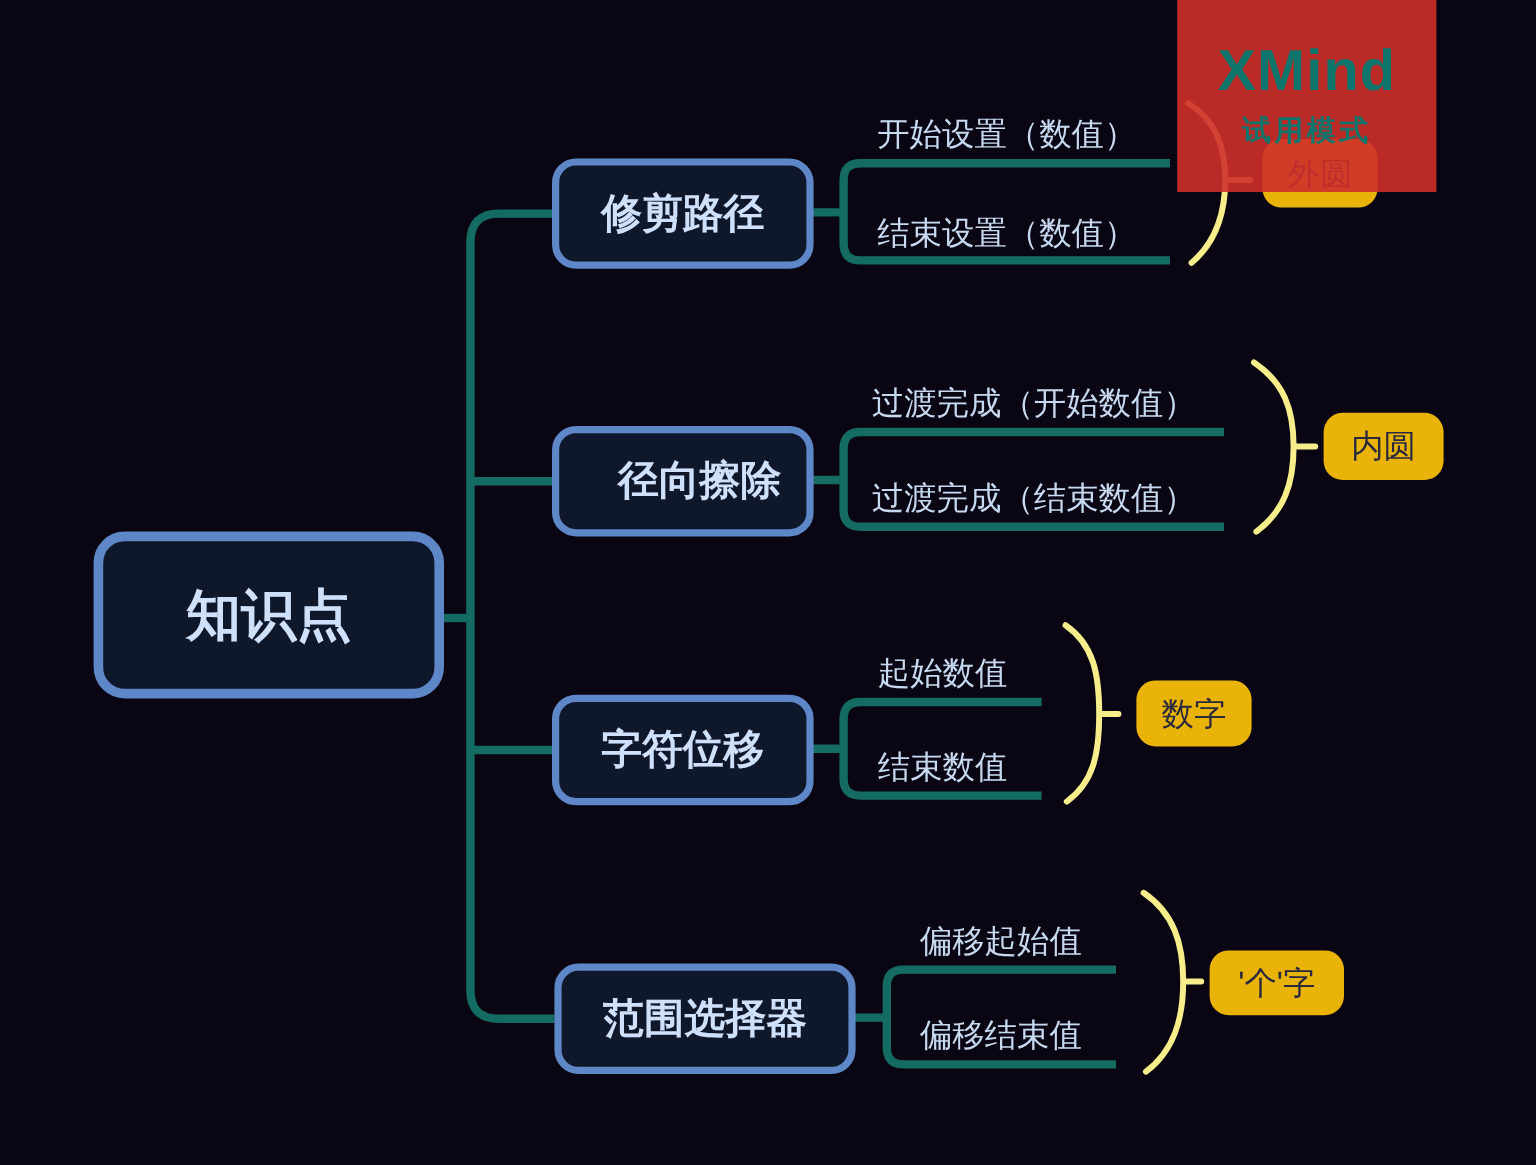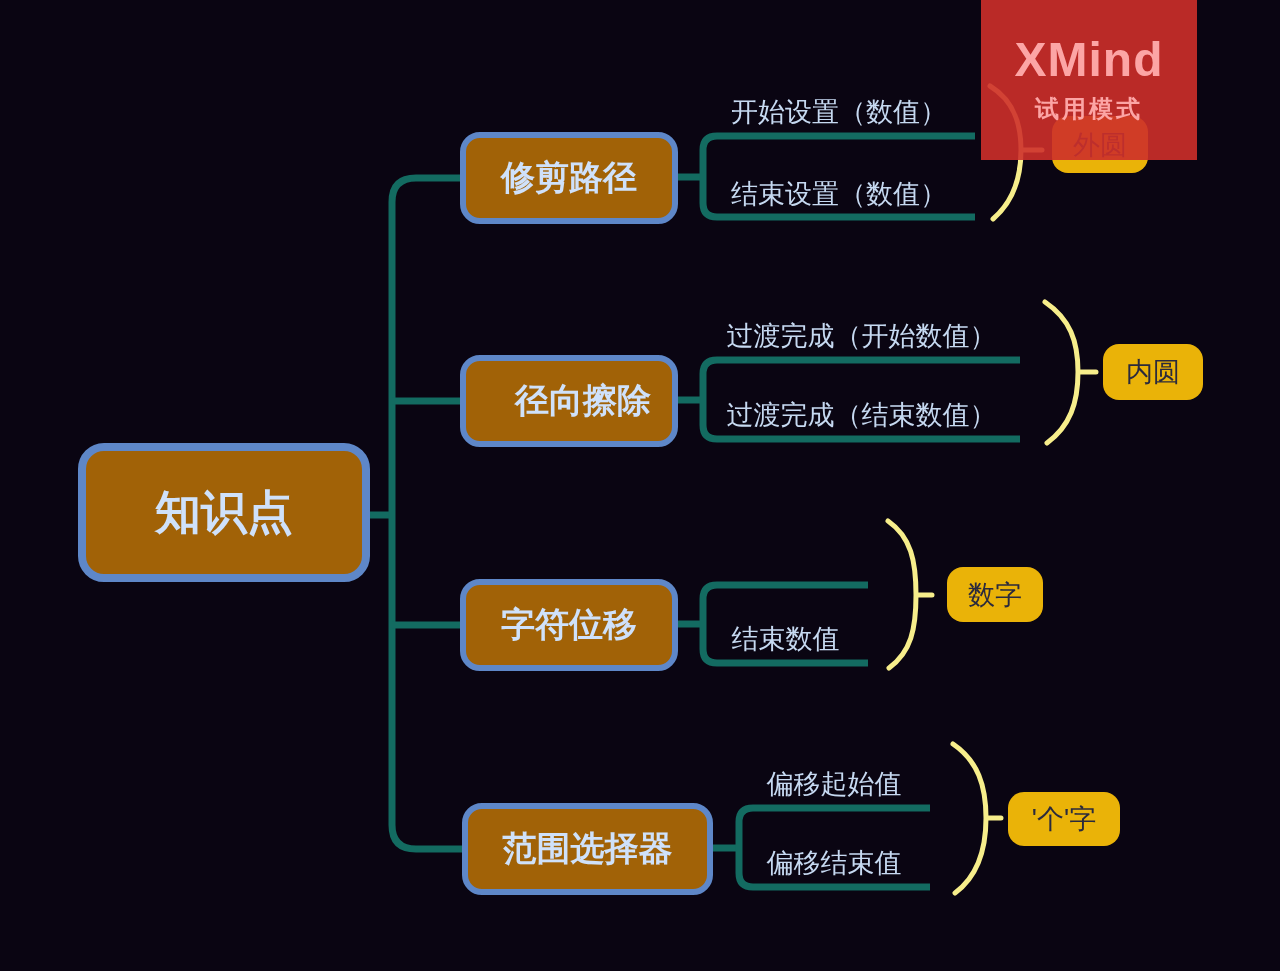--- a/index.html
+++ b/index.html
@@ -13,21 +13,21 @@
     background:#0a0512;
     overflow:hidden;
   }
   .connector-layer{
     position:absolute;left:0;top:0;z-index:1;
   }
   
   .topic{
     position:absolute;
     box-sizing:border-box;
-    background:#a16207;
+    background:#0f172a;
     border:6px solid #5e87c8;
     border-radius:20px;
     display:flex;align-items:center;justify-content:center;
     color:#cfe1fa;
     font-weight:bold;
     z-index:2;
     white-space:nowrap;
   }
   .root-topic{
     left:78px;top:443px;width:292px;height:139px;
@@ -71,21 +71,21 @@
   .s2{left:1103px;top:344px;width:100px;height:56px;}
   .s3{left:947px;top:567px;width:96px;height:55px;}
   .s4{left:1008px;top:792px;width:112px;height:54px;}
   
   .watermark{
     position:absolute;
     left:981px;top:0;width:216px;height:160px;
     background:rgba(205,47,42,0.9);
     z-index:5;
     display:flex;flex-direction:column;align-items:center;
-    color:#fca5a5;
+    color:#0f766e;
   }
   .watermark .wm-title{
     margin-top:32px;
     font-size:48px;font-weight:bold;letter-spacing:1px;
   }
   .watermark .wm-sub{
     margin-top:6px;
     font-size:24px;font-weight:bold;letter-spacing:3px;
   }
 </style>
@@ -135,20 +135,21 @@
     <span>字符位移</span>
   </div>
   <div class="topic branch b4">
     <span>范围选择器</span>
   </div>
 
   <div class="child c11">开始设置（数值）</div>
   <div class="child c12">结束设置（数值）</div>
   <div class="child c21">过渡完成（开始数值）</div>
   <div class="child c22">过渡完成（结束数值）</div>
+  <div class="child c31">起始数值</div>
   <div class="child c32">结束数值</div>
   <div class="child c41">偏移起始值</div>
   <div class="child c42">偏移结束值</div>
 
   <div class="summary s1">
     <span>外圆</span>
   </div>
   <div class="summary s2">
     <span>内圆</span>
   </div>

